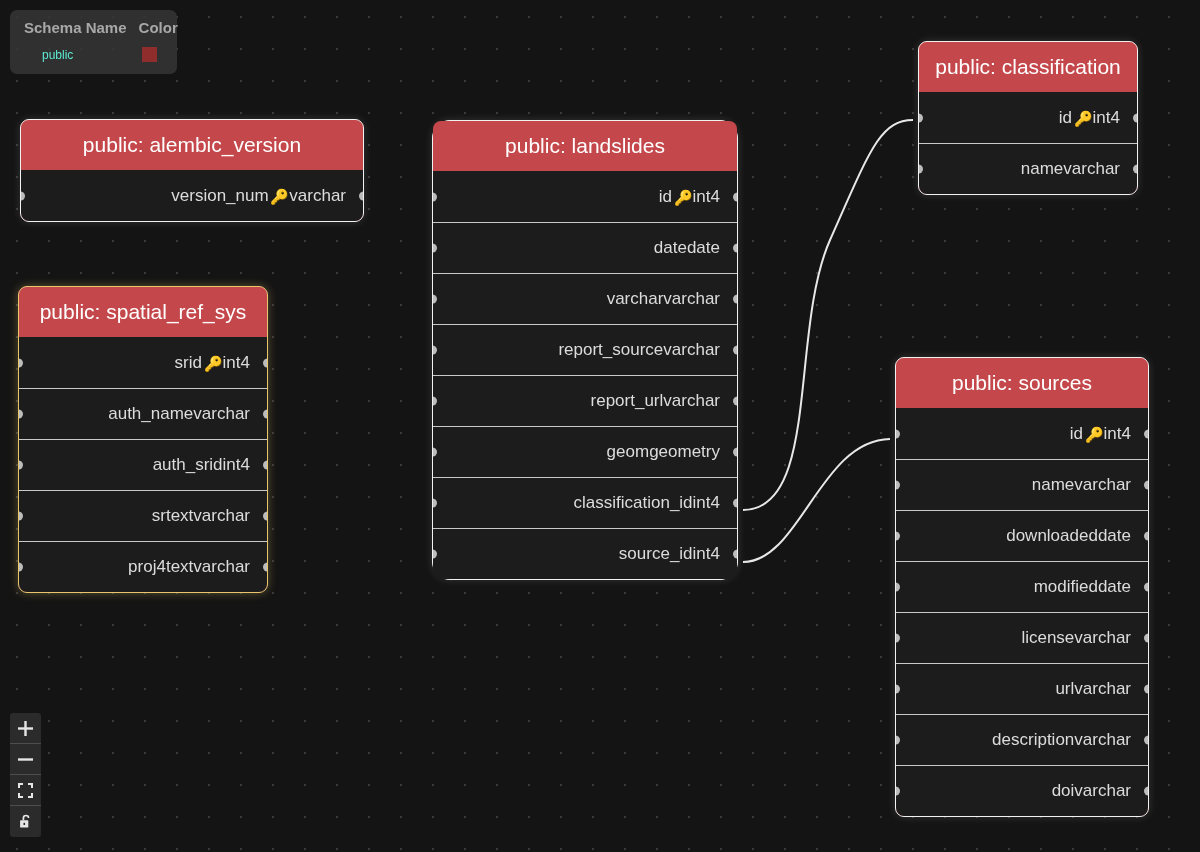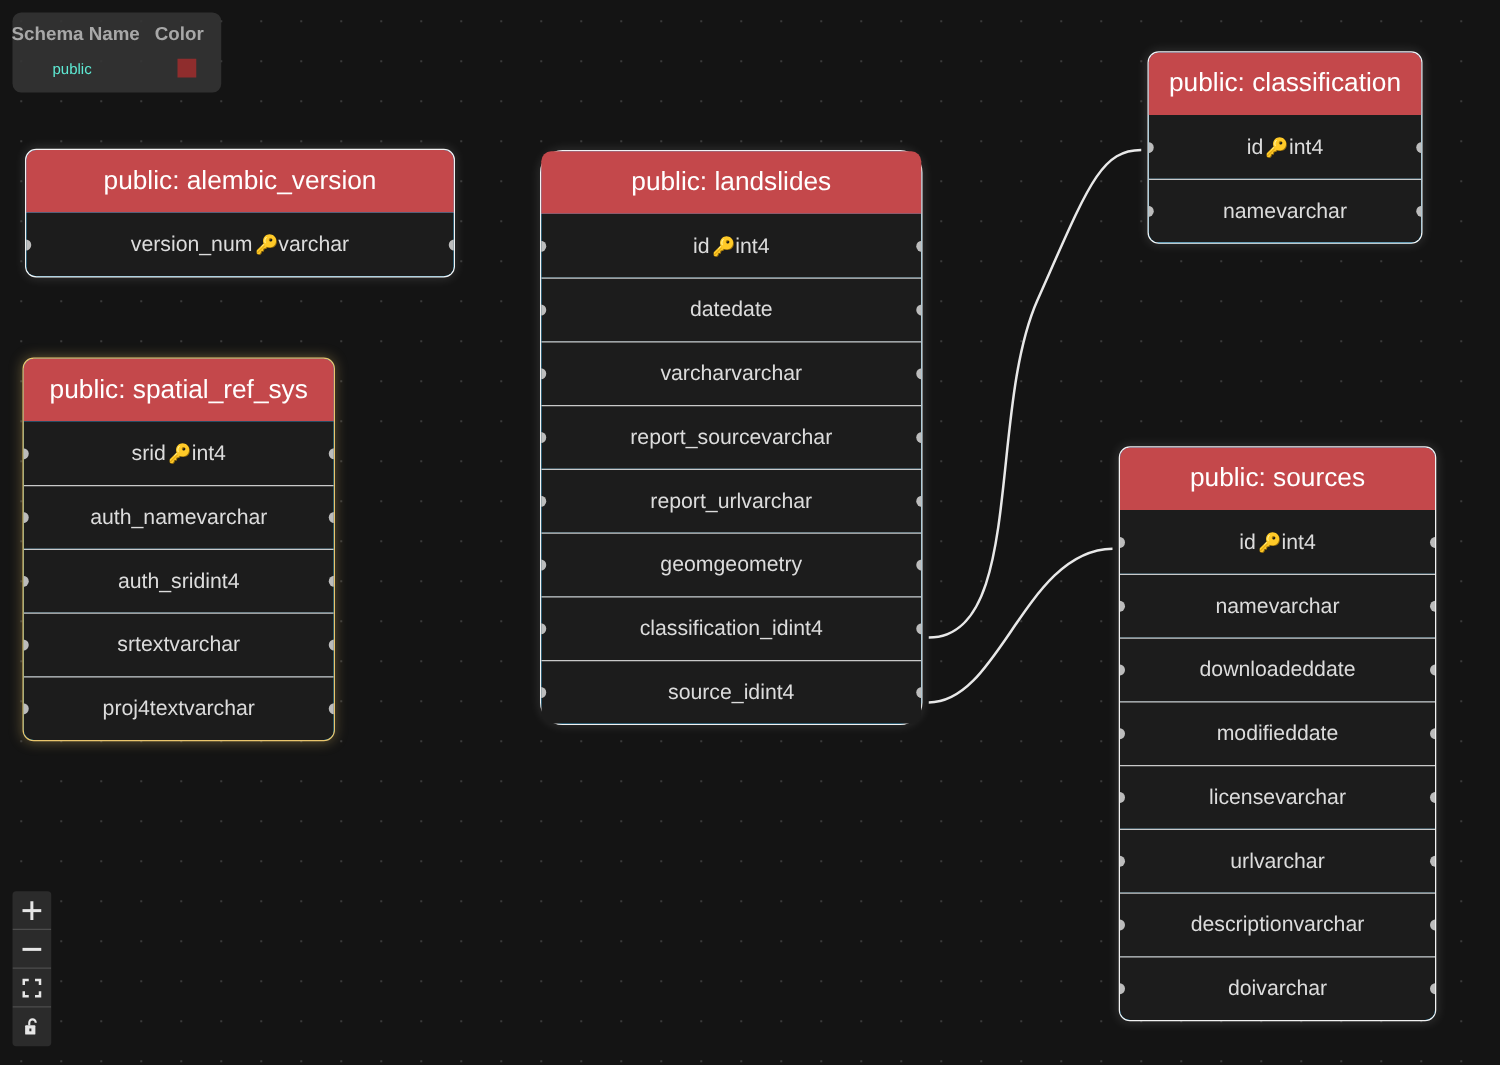--- a/index.html
+++ b/index.html
@@ -14,21 +14,21 @@
   }
   #canvas{position:absolute;inset:0;}
 
   
   .edges{position:absolute;left:0;top:0;width:1200px;height:852px;pointer-events:none;}
 
   
   .node{
     position:absolute;
     border-radius:9px;
-    background:#0ea5e9;
+    background:#fca5a5;
     border:1px solid #f2f2f2;
     box-sizing:border-box;
     overflow:visible;
     box-shadow:0 0 9px rgba(255,255,255,.14);
   }
   .node.selected{
     border-color:#e9c56c;
     box-shadow:0 0 10px rgba(233,197,108,.35);
   }
   .node-head{
@@ -41,21 +41,21 @@
     border-radius:8px 8px 0 0;
     white-space:nowrap;
     overflow:hidden;
   }
   .node-body{border-radius:0 0 8px 8px;overflow:hidden;}
   .row{
     position:relative;
     height:51px;
     display:flex;
     align-items:center;
-    justify-content:center;
+    justify-content:flex-end;
     padding:0 17px;
     border-top:1px solid #c9c9c9;
     box-sizing:border-box;
     background:#1c1c1c;
   }
   .row:first-child{border-top:none;}
   .col-name{
     color:#dcdcdc;font-size:17px;white-space:nowrap;
     display:flex;align-items:center;gap:2px;
   }
@@ -73,21 +73,21 @@
   
   .legend{
     position:absolute;left:10px;top:10px;
     background:rgba(52,52,52,.88);
     border-radius:7px;
     padding:9px 14px 12px;
     box-sizing:border-box;
     width:167px;
   }
   .legend-head{
-    display:flex;justify-content:flex-end;gap:12px;
+    display:flex;justify-content:space-between;gap:12px;
     color:#a8a8a8;font-size:15px;font-weight:bold;white-space:nowrap;
   }
   .legend-row{
     display:flex;justify-content:space-between;align-items:center;
     margin-top:11px;padding:0 6px 0 18px;
   }
   .legend-name{color:#5eead4;font-size:12px;}
   .swatch{width:15px;height:15px;background:#8f2d2d;display:block;}
 
   

